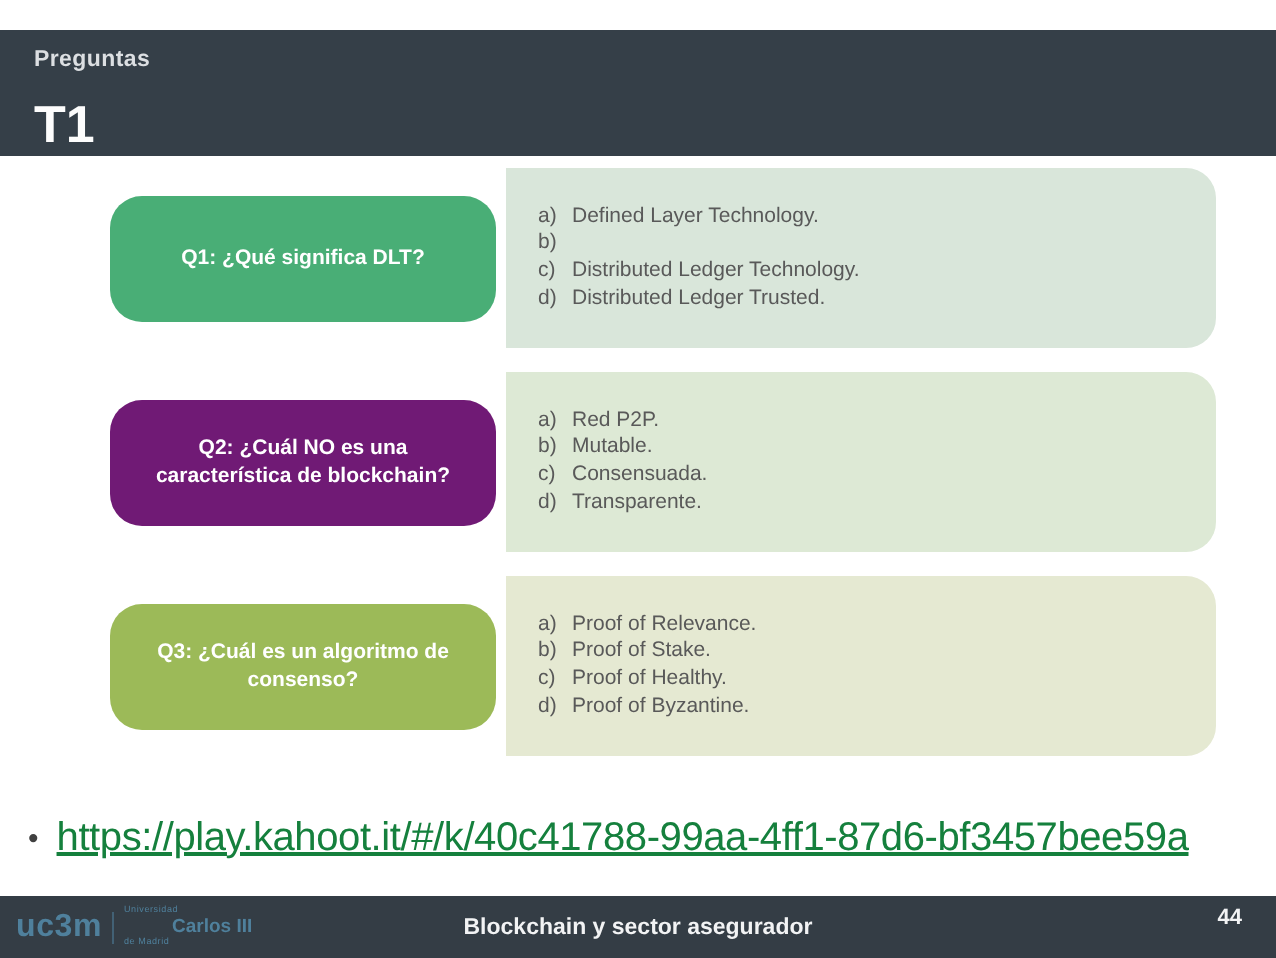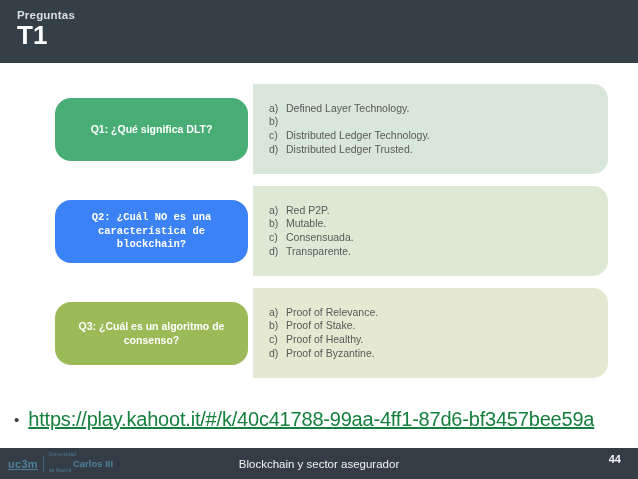--- a/index.html
+++ b/index.html
@@ -1,47 +1,47 @@
 <!DOCTYPE html>
 <html><head>
 <meta charset="utf-8">
 <style>
   html,body{margin:0;padding:0;background:#888;}
   .slide{
     position:relative;width:638px;height:479px;background:#ffffff;
     font-family:"Liberation Sans",sans-serif;overflow:hidden;margin:0 auto;
   }
   
-  .hdr{position:absolute;top:0;left:0;width:100%;height:63px;background:#353f48;box-sizing:border-box;padding:9px 0 0 17px;}
+  .hdr{position:absolute;top:15px;left:0;width:100%;height:63px;background:#353f48;box-sizing:border-box;padding:9px 0 0 17px;}
   .kicker{font-size:11.5px;font-weight:700;color:#dcdfe2;letter-spacing:.2px;}
-  .title{font-size:26px;font-weight:700;color:#fdfdfd;margin-top:1px;line-height:1;}
+  .title{font-size:26px;font-weight:700;color:#fdfdfd;margin-top:13px;line-height:1;}
   
   .row{position:absolute;left:0;width:638px;height:90px;}
   .row1{top:84px;}.row2{top:186px;}.row3{top:288px;}
   .panel{position:absolute;left:253px;top:0;width:355px;height:90px;border-radius:0 15px 15px 0;
          display:flex;flex-direction:column;justify-content:center;box-sizing:border-box;padding-left:16px;}
   .p1{background:#d9e6da;}.p2{background:#dde9d5;}.p3{background:#e5e9d2;}
   .opt{display:flex;font-size:10.5px;color:#595959;line-height:13.6px;}
   .letter{width:17px;flex:none;}
   .qcard{position:absolute;left:55px;width:193px;top:14px;height:63px;border-radius:16px;
          display:flex;align-items:center;justify-content:center;text-align:center;
          color:#ffffff;font-weight:700;font-size:10.5px;line-height:1.3;
          padding:4px 13px;box-sizing:border-box;}
-  .q1{background:#49ae76;}.q2{background:#3b82f6;font-family:Liberation Mono, monospace;}.q3{background:#9cba58;}
+  .q1{background:#49ae76;}.q2{background:#701a75;}.q3{background:#9cba58;}
   
   .linkline{position:absolute;top:408px;left:14px;width:610px;display:flex;align-items:center;}
   .bullet{color:#404040;font-size:15px;margin-right:9px;flex:none;}
   .kahoot{color:#15803d;font-size:20px;text-decoration:underline;letter-spacing:-.2px;white-space:nowrap;}
   
   .ftr{position:absolute;bottom:0;left:0;width:100%;height:31px;background:#343d45;}
   .ftr-title{position:absolute;left:0;right:0;top:0;height:31px;display:flex;align-items:center;justify-content:center;
-             color:#f2f3f4;font-weight:400;font-size:11.5px;}
+             color:#f2f3f4;font-weight:700;font-size:11.5px;}
   .page{position:absolute;right:17px;top:0;height:22px;display:flex;align-items:center;color:#f2f3f4;font-size:11px;font-weight:600;}
   .logo{position:absolute;left:8px;top:0;height:31px;display:flex;align-items:center;color:#4f809c;}
-  .logo-abbr{font-size:11px;font-weight:600;letter-spacing:.3px;text-decoration:underline;}
+  .logo-abbr{font-size:16px;font-weight:600;letter-spacing:.3px;}
   .logo-div{width:1px;height:16px;background:#4f809c;opacity:.55;margin:0 5px;}
   .logo-stack{display:flex;flex-direction:column;line-height:1;}
   .logo-tiny{font-size:4.5px;letter-spacing:.3px;}
   .logo-name{font-size:9.5px;font-weight:700;margin:1px 0;padding-left:24px;}
 </style>
 </head>
 <body>
 
 <div class="slide">
 

